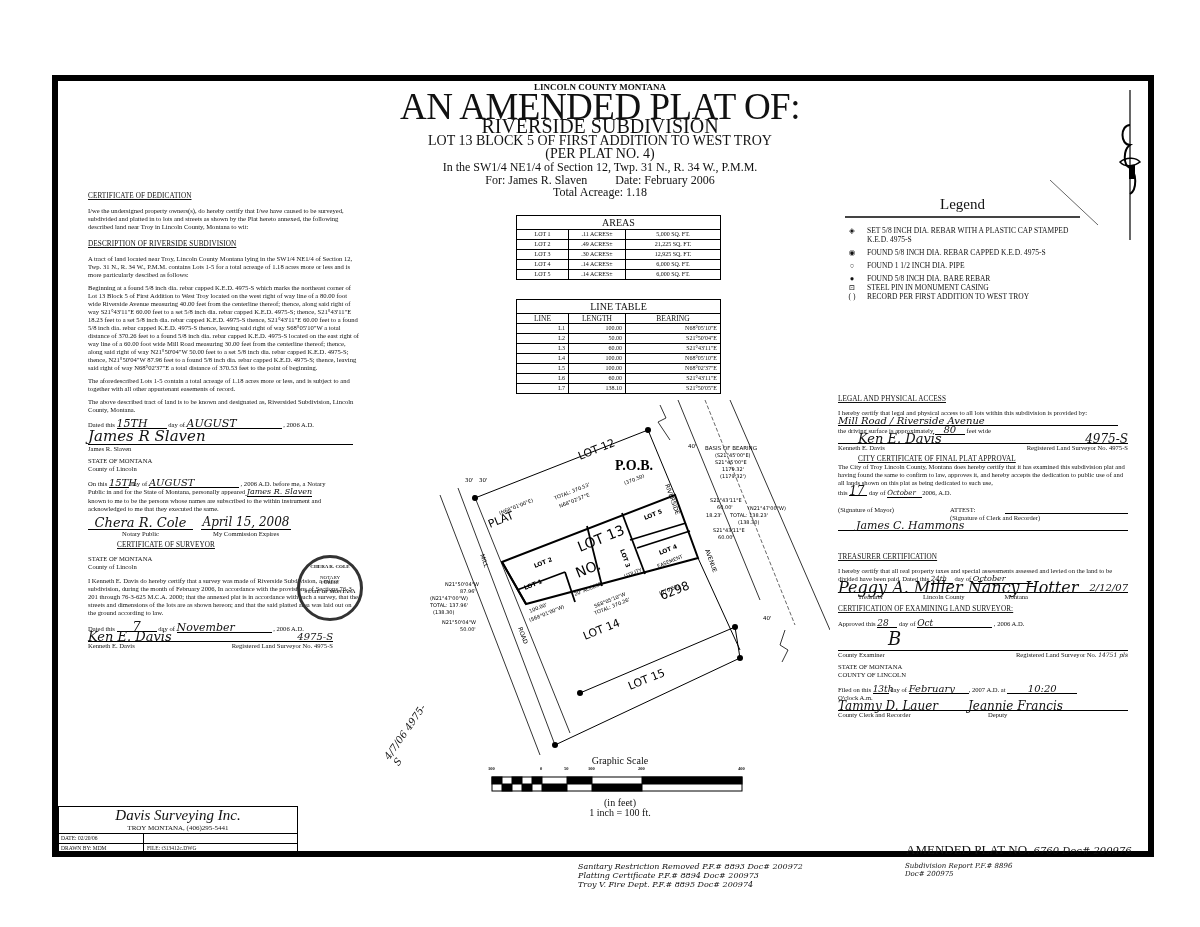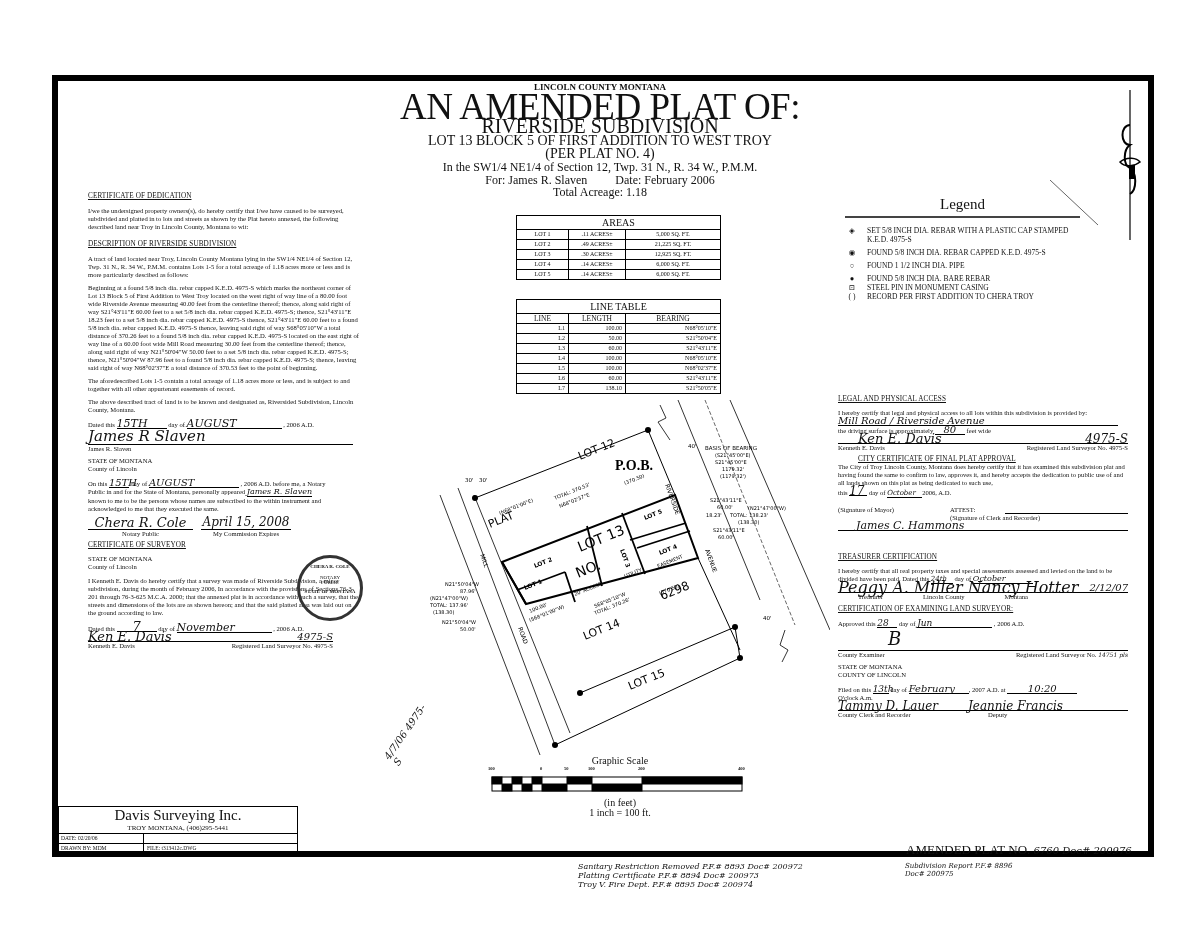--- a/index.html
+++ b/index.html
@@ -85,21 +85,21 @@
   <div style="display:flex;gap:8px;margin-top:3px;">
     <div style="width:105px;text-align:center;">
       <div class="sig" style="border-bottom:1px solid #000;font-size:13px;line-height:13px;">Chera R. Cole</div>
       <div>Notary Public</div>
     </div>
     <div style="width:90px;text-align:center;">
       <div class="sig" style="border-bottom:1px solid #000;font-size:12px;line-height:13px;">April 15, 2008</div>
       <div>My Commission Expires</div>
     </div>
   </div>
-  <div class="hdr" style="margin-top:3px;">CERTIFICATE OF SURVEYOR</div>
+  <div class="hdr" style="margin-top:3px;margin-left:29px;">CERTIFICATE OF SURVEYOR</div>
   <div style="margin-top:6px;">STATE OF MONTANA</div>
   <div>County of Lincoln</div>
   <div style="margin-top:6px;">I Kenneth E. Davis do hereby certify that a survey was made of Riverside Subdivision, a minor subdivision, during the month of February 2006, In accordance with the provisions of Sections 76-3-201 through 76-3-625 M.C.A. 2000; that the annexed plat is in accordance with such a survey, that the streets and dimensions of the lots are as shown hereon; and that the said platted area was laid out on the ground according to law.</div>
   <div style="margin-top:6px;">
     <span>Dated this</span>
     <span class="uline sig" style="width:40px;font-size:13px;text-align:center;">7</span>
     <span>day of</span>
     <span class="uline sig" style="width:95px;font-size:11px;">November</span>
     <span>, 2006 A.D.</span>
   </div>
@@ -221,21 +221,21 @@
   <div class="leg-item" style="margin-top:4px;">
       <span class="leg-sym">●</span>
       <span>FOUND 5/8 INCH DIA. BARE REBAR</span>
     </div>
   <div class="leg-item">
       <span class="leg-sym">⊡</span>
       <span>STEEL PIN IN MONUMENT CASING</span>
     </div>
   <div class="leg-item">
       <span class="leg-sym">(  )</span>
-      <span>RECORD PER FIRST ADDITION TO CHERA TROY</span>
+      <span>RECORD PER FIRST ADDITION TO WEST TROY</span>
     </div>
 </div>
 <svg class="abs" style="left:1050px;top:180px;" width="50" height="50">
     <line x1="0" y1="0" x2="48" y2="45" stroke="#666" stroke-width="1"></line>
   </svg>
 
 <div class="abs small" style="left:838px;top:395px;width:290px;">
   <div class="hdr">LEGAL AND PHYSICAL ACCESS</div>
   <div style="margin-top:6px;">I hereby certify that legal and physical access to all lots within this subdivision is provided by:</div>
   <div class="sig uline" style="width:280px;font-size:10px;">Mill Road / Riverside Avenue</div>
@@ -278,21 +278,21 @@
   <div style="display:flex;gap:40px;padding-left:20px;">
     <span>Treasurer</span>
     <span>Lincoln County</span>
     <span>Montana</span>
   </div>
   <div class="hdr" style="margin-top:4px;">CERTIFICATION OF EXAMINING LAND SURVEYOR:</div>
   <div style="margin-top:6px;">
     <span>Approved this</span>
     <span class="uline sig" style="width:20px;font-size:9px;">28</span>
     <span>day of</span>
-    <span class="uline sig" style="width:75px;font-size:9px;">Jun</span>
+    <span class="uline sig" style="width:75px;font-size:9px;">Oct</span>
     <span>, 2006 A.D.</span>
   </div>
   <div class="sig" style="border-bottom:1px solid #000;font-size:18px;line-height:22px;padding-left:50px;">B</div>
   <div style="display:flex;justify-content:space-between;">
     <span>County Examiner</span>
     <span><span>Registered Land Surveyor No.</span> <span class="sig" style="font-size:6px;">14751 pls</span></span>
   </div>
   <div style="margin-top:4px;">STATE OF MONTANA</div>
   <div>COUNTY OF LINCOLN</div>
   <div style="margin-top:6px;">
@@ -427,21 +427,21 @@
         <rect x="72" y="8" width="25" height="7" fill="#000"></rect>
       <rect x="172" y="1" width="100" height="7" fill="#000"></rect>
         <rect x="122" y="8" width="50" height="7" fill="#000"></rect>
     </g>
   </svg>
   <div style="font-size:10px;line-height:10px;">(in feet)</div>
   <div style="font-size:10px;line-height:10px;">1 inch = 100 ft.</div>
 </div>
 
 <div class="abs tb-box" style="left:58px;top:806px;width:238px;height:46px;font-size:5.5px;">
-  <div style="text-align:center;font-size:15px;line-height:17px;">Davis Surveying Inc.</div>
+  <div style="text-align:center;font-size:15px;line-height:17px;font-style:italic;">Davis Surveying Inc.</div>
   <div style="text-align:center;font-size:7px;line-height:9px;">TROY MONTANA, (406)295-5441</div>
   <div style="display:flex;border-top:1px solid #000;height:9px;line-height:9px;">
     <span style="width:82px;border-right:1px solid #000;padding-left:2px;">DATE: 02/20/06</span>
   </div>
   <div style="display:flex;border-top:1px solid #000;height:9px;line-height:9px;">
     <span style="width:82px;border-right:1px solid #000;padding-left:2px;">DRAWN BY:   MDM</span>
     <span style="padding-left:3px;">FILE: t313412c.DWG</span>
   </div>
 </div>
 

